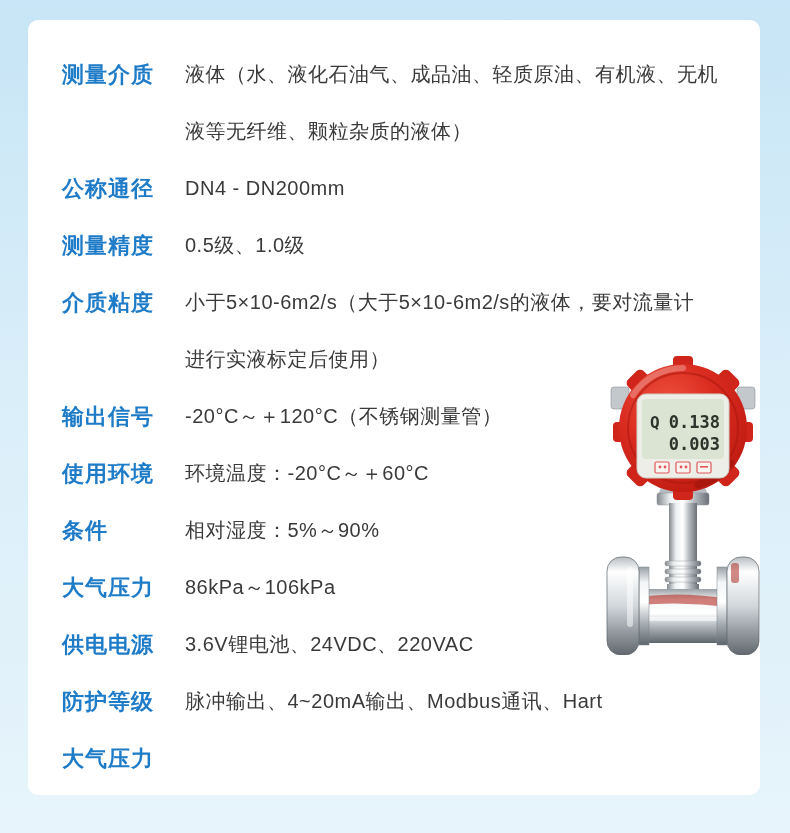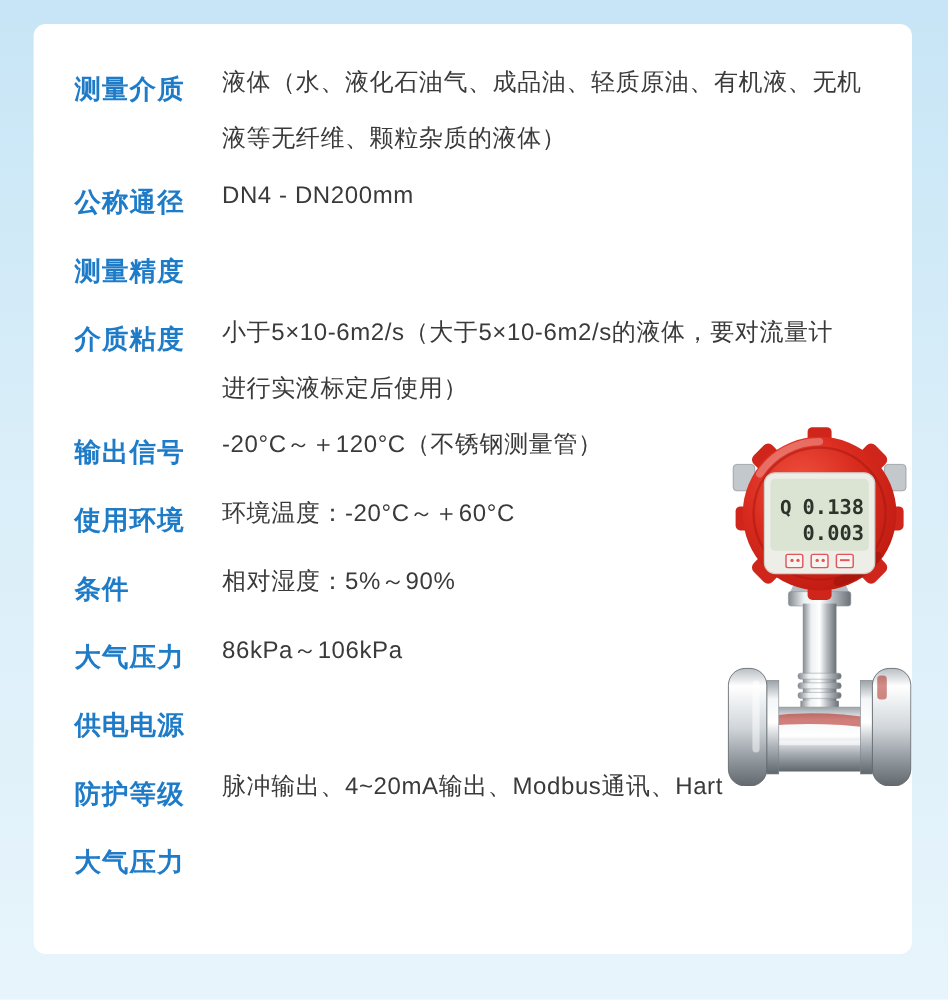--- a/index.html
+++ b/index.html
@@ -29,21 +29,21 @@
     font-size: 22px;
     font-weight: bold;
     line-height: 57px;
     letter-spacing: 1px;
     white-space: nowrap;
   }
   .spec-value {
     flex: 1 1 auto;
     color: #3a3a3a;
     font-size: 20px;
-    line-height: 47px;
+    line-height: 57px;
     white-space: pre-line;
     letter-spacing: 0.5px;
   }
   .device {
     position: absolute;
     left: 575px; top: 335px;
     width: 160px; height: 300px;
     pointer-events: none;
   }
   .lcd-text {
@@ -64,20 +64,21 @@
 液等无纤维、颗粒杂质的液体）</div>
     </div>
 
     <div class="spec-row">
       <div class="spec-label">公称通径</div>
       <div class="spec-value">DN4 - DN200mm</div>
     </div>
 
     <div class="spec-row">
       <div class="spec-label">测量精度</div>
+      <div class="spec-value">0.5级、1.0级</div>
     </div>
 
     <div class="spec-row">
       <div class="spec-label">介质粘度</div>
       <div class="spec-value">小于5×10-6m2/s（大于5×10-6m2/s的液体，要对流量计
 进行实液标定后使用）</div>
     </div>
 
     <div class="spec-row">
       <div class="spec-label">输出信号</div>
@@ -94,20 +95,21 @@
       <div class="spec-value">相对湿度：5%～90%</div>
     </div>
 
     <div class="spec-row">
       <div class="spec-label">大气压力</div>
       <div class="spec-value">86kPa～106kPa</div>
     </div>
 
     <div class="spec-row">
       <div class="spec-label">供电电源</div>
+      <div class="spec-value">3.6V锂电池、24VDC、220VAC</div>
     </div>
 
     <div class="spec-row">
       <div class="spec-label">防护等级</div>
       <div class="spec-value">脉冲输出、4~20mA输出、Modbus通讯、Hart</div>
     </div>
 
     <div class="spec-row">
       <div class="spec-label">大气压力</div>
     </div>

